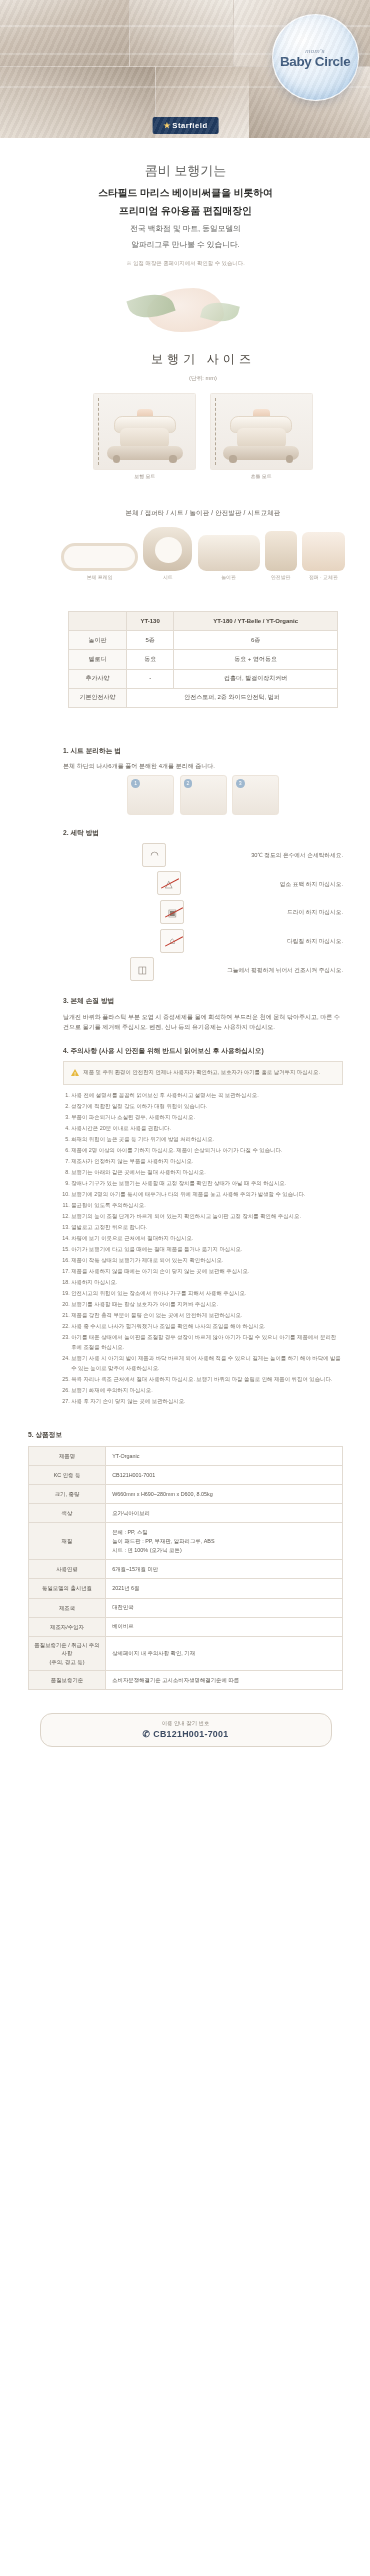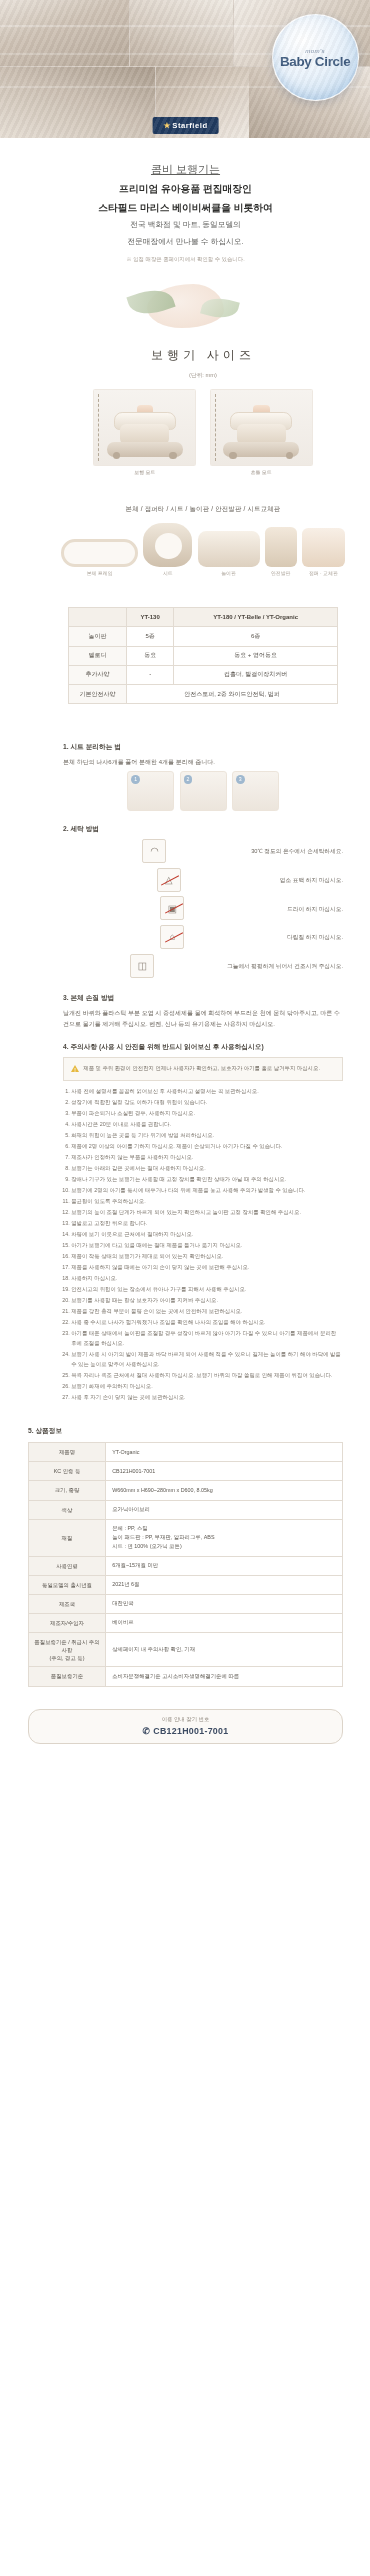--- a/index.html
+++ b/index.html
@@ -56,21 +56,21 @@
 
   .starfield-tag{
     position:absolute; left:50%; transform:translateX(-50%); bottom:4.1px;
     background:#203a5f; color:#fff; padding:3.6px 11.3px 4.1px; border-radius:2.1px;
     font-size:7.7px; letter-spacing:0.5px; font-weight:bold;
   }
   .starfield-tag .star{ color:#ffd36b; margin-right:1.5px; }
 
   
   .intro { text-align:center; padding:20.6px 0 17.5px; }
-  .intro .l1 { font-size:11px; color:#5f5f5c; line-height:1.9;text-decoration:underline; }
+  .intro .l1 { font-size:13px; color:#5f5f5c; line-height:1.9; }
   .intro .l2 { font-size:9.8px; color:#2f2f2d; font-weight:bold; line-height:1.75; margin-top:1px; }
   .intro .l3 { font-size:7.7px; color:#5f5f5c; line-height:1.9; margin-top:2.1px; }
   .intro .note { font-size:5.4px; color:#a89f95; margin-top:7.2px; }
 
   
   .sec { position:relative; padding:0 0 5.2px;margin-left:35px; }
   .sec-title{
     text-align:center; font-size:12px; letter-spacing:4.1px; color:#4b463f;
     padding:17.5px 0 3.1px; font-weight:normal;
   }
@@ -208,21 +208,21 @@
   
   .info-wrap{ padding:3.1px 28px 13.4px; }
   table.info{ width:100%; border-collapse:collapse; font-size:5.4px; color:#5d5851; }
   table.info th{
     background:#f5f2ed; border:0.5px solid #e2dbd2; width:77px; padding:4.6px 4.1px;
     text-align:center; font-weight:normal; color:#544f48; line-height:1.5;
   }
   table.info td{ border:0.5px solid #e2dbd2; padding:4.6px 6.2px; line-height:1.65; }
 
   .footer-bar{
-    margin:9.3px auto 20.6px; width:315px; border:0.5px solid #dcd4c9; border-radius:12px;
+    margin:9.3px auto 20.6px; width:292px; border:0.5px solid #dcd4c9; border-radius:12px;
     background:#fbf9f6; padding:6.2px 0 7.2px; text-align:center;
   }
   .footer-bar .fl1{ font-size:5.4px; color:#8d857b; }
   .footer-bar .fl2{ font-size:8.8px; color:#3d4c63; font-weight:bold; letter-spacing:0.3px; margin-top:2.1px; }
   .phone-ico{ display:inline-block; margin-right:3.1px; color:#3d4c63; }
 
   .spacer{ height:13.4px; }
 </style>
 </head>
 <body>
@@ -243,24 +243,24 @@
       <div class="b-main">Baby Circle</div>
     </div>
 
     <div class="starfield-tag">
       <span class="star">★</span><span>Starfield</span>
     </div>
   </div>
 
   <div class="intro">
     <div class="l1">콤비 보행기는</div>
+    <div class="l2">스타필드 마리스 베이비써클을 비롯하여</div>
     <div class="l2">프리미엄 유아용품 편집매장인</div>
-    <div class="l2">스타필드 마리스 베이비써클을 비롯하여</div>
     <div class="l3">전국 백화점 및 마트, 동일모델의</div>
-    <div class="l3">전문매장에서 만나볼 수 하십시오.</div>
+    <div class="l3">알파리그루 만나볼 수 있습니다.</div>
     <div class="note">※ 입점 매장은 홈페이지에서 확인할 수 있습니다.</div>
   </div>
 
   <div class="leaf-deco">
     <div class="blob"></div>
     <div class="leafA"></div>
     <div class="leafB"></div>
   </div>
 
   <div class="sec">

